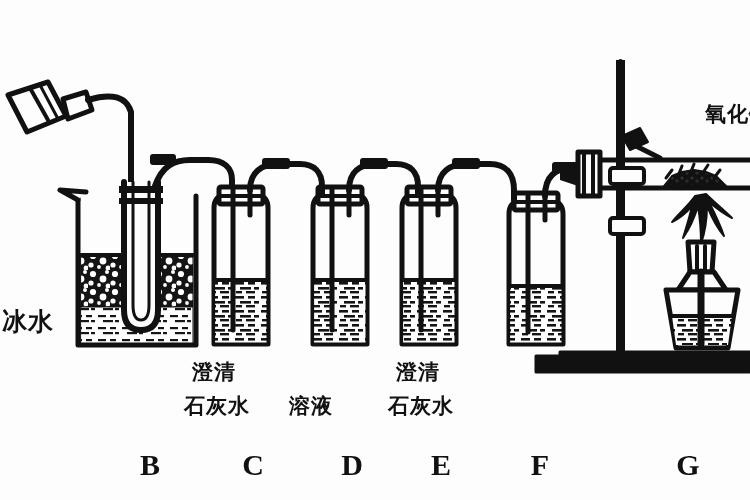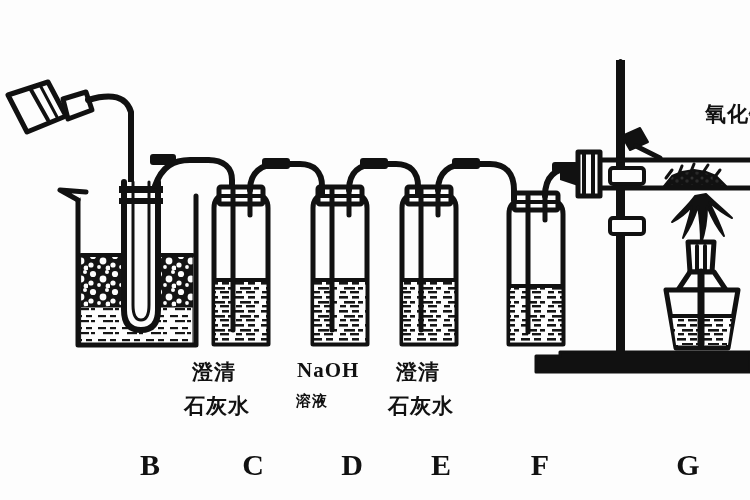--- a/index.html
+++ b/index.html
@@ -28,21 +28,21 @@
     font-size:30px;
     font-weight:bold;
     color:#111111;
     text-align:center;
     width:40px;
   }
   .lbl-ice{left:2px;  top:305px; font-size:25px;}
   .lbl-b1{left:192px; top:358px; font-size:21px;}
   .lbl-b1b{left:184px;top:392px; font-size:21px;}
   .lbl-b2{left:297px; top:358px; font-size:21px; font-family:"Liberation Serif",serif;}
-  .lbl-b2b{left:296px;top:392px; font-size:15px;}
+  .lbl-b2b{left:289px;top:392px; font-size:21px;}
   .lbl-b3{left:396px; top:358px; font-size:21px;}
   .lbl-b3b{left:388px;top:392px; font-size:21px;}
   .lbl-b4{left:490px; top:362px; font-size:21px;}
   .lbl-cuo{left:705px;top:100px; font-size:21px;}
 </style>
 </head>
 <body>
 
 <div id="stage">
 
@@ -229,25 +229,25 @@
 
         <path d="M672 316 L732 316 L728 345 L676 345 Z" fill="url(#liqPat)" stroke="none"></path>
         <line x1="672" y1="316" x2="732" y2="316" stroke-width="4"></line>
 
         <path d="M701 272 L701 344" stroke-width="7"></path>
       </g>
 
     </g>
   </svg>
 
+  <div class="cn-label lbl-ice">冰水</div>
 
   <div class="cn-label lbl-b1">澄清</div>
   <div class="cn-label lbl-b1b">石灰水</div>
 
-  <div class="cn-label lbl-b2">NaOH</div>
   <div class="cn-label lbl-b2b">溶液</div>
 
   <div class="cn-label lbl-b3">澄清</div>
   <div class="cn-label lbl-b3b">石灰水</div>
 
 
   <div class="cn-label lbl-cuo">氧化铜</div>
 
   <div id="letters">
       <div class="letter" style="left: 130px; top: 448px;">B</div>

